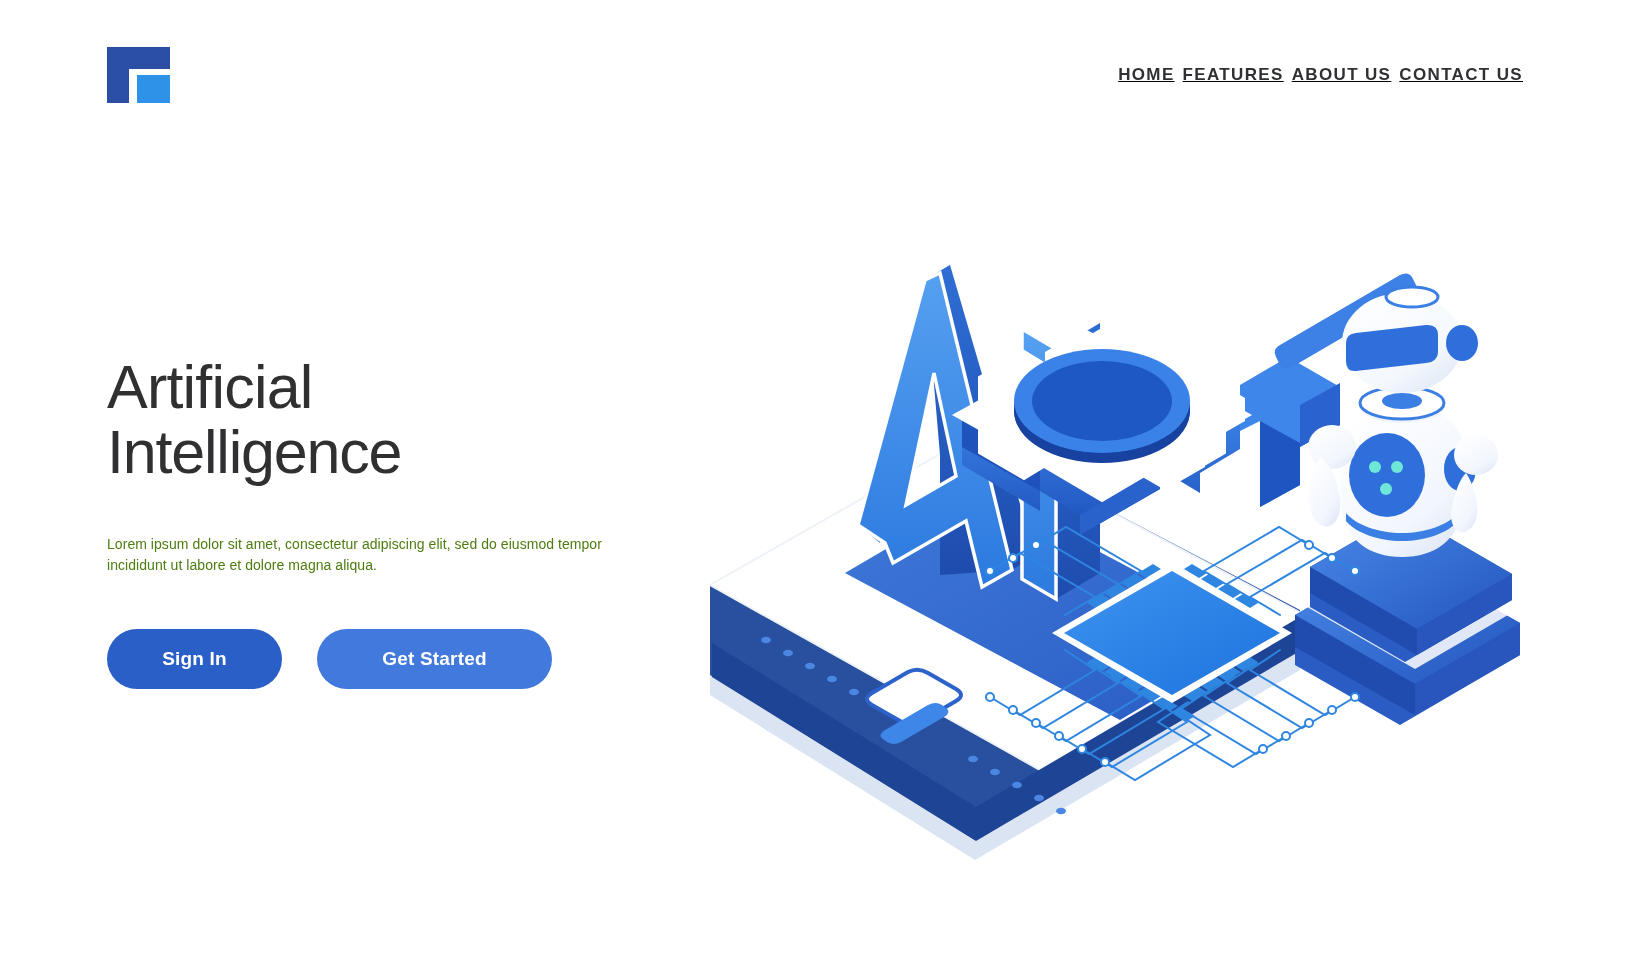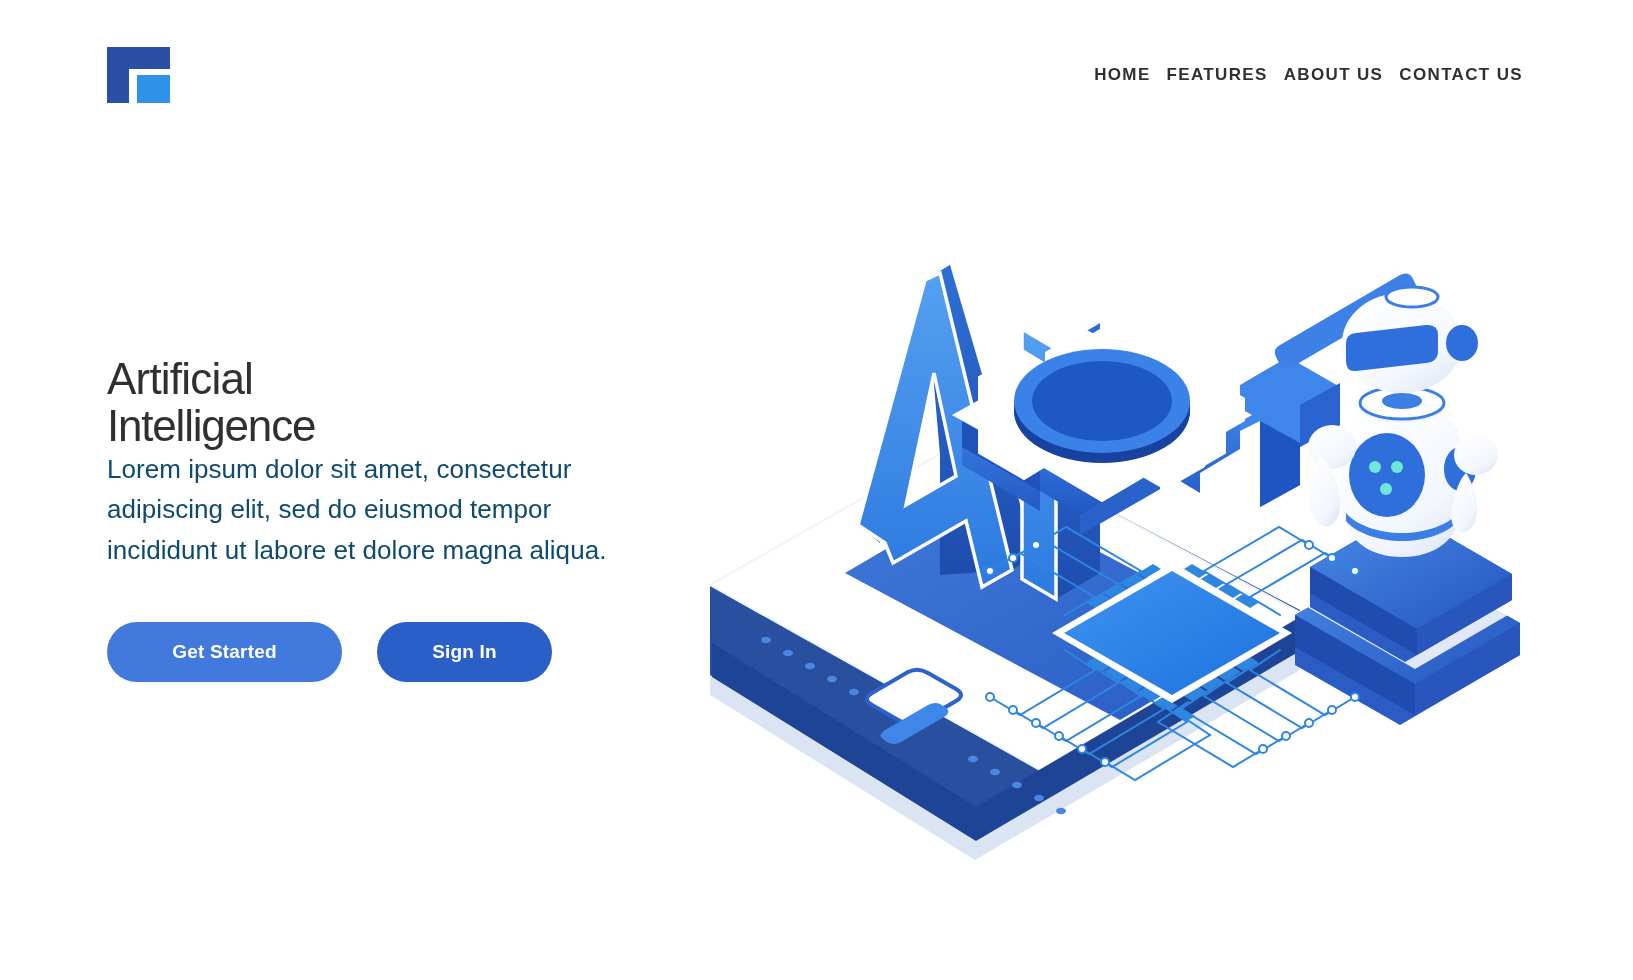--- a/index.html
+++ b/index.html
@@ -40,21 +40,22 @@
   .logo {
     width: 63px;
     height: 56px;
     position: relative;
     display: block;
   }
 
   .nav {
     display: flex;
     align-items: center;
-    gap: 16px;
+    gap: 8px;
+    text-decoration: underline;
   }
 
   .nav-item {
     font-size: 17px;
     font-weight: bold;
     letter-spacing: 1.35px;
     color: #2f3033;
     text-transform: uppercase;
     cursor: pointer;
     white-space: nowrap;
@@ -65,39 +66,40 @@
 
   
   .hero-text {
     position: absolute;
     left: 107px;
     top: 355px;
     width: 620px;
   }
 
   .headline {
-    font-size: 44px;
+    font-size: 61px;
     line-height: 1.07;
     color: #303033;
     letter-spacing: -0.8px;
   }
   .headline .line1 {
     display: block;
     font-weight: normal;
   }
   .headline .line2 {
     display: block;
     font-weight: normal;
     letter-spacing: -1.2px;
   }
 
   .subtext {
-    font-size: 26px;
+    margin-top: 48px;
+    font-size: 14px;
     line-height: 1.55;
-    color: #0c4a6e;
+    color: #4d7c0f;
     max-width: 530px;
     letter-spacing: 0.05px;
   }
 
   .btn-row {
     margin-top: 52px;
     display: flex;
     align-items: center;
     gap: 35px;
   }
@@ -162,22 +164,22 @@
   <section class="hero-text">
 
     <h1 class="headline">
       <span class="line1">Artificial</span>
       <span class="line2">Intelligence</span>
     </h1>
 
     <p class="subtext">Lorem ipsum dolor sit amet, consectetur adipiscing elit, sed do eiusmod tempor incididunt ut labore et dolore magna aliqua.</p>
 
     <div class="btn-row">
+      <button class="btn btn-secondary">Sign In</button>
       <button class="btn btn-primary">Get Started</button>
-      <button class="btn btn-secondary">Sign In</button>
     </div>
 
   </section>
 
   <div class="illustration">
     <svg width="960" height="700" viewBox="0 0 960 700">
       <defs>
         <linearGradient id="gScreen" x1="0" y1="0" x2="1" y2="1">
           <stop offset="0%" stop-color="#3f79d8"></stop>
           <stop offset="100%" stop-color="#2a5cc4"></stop>

